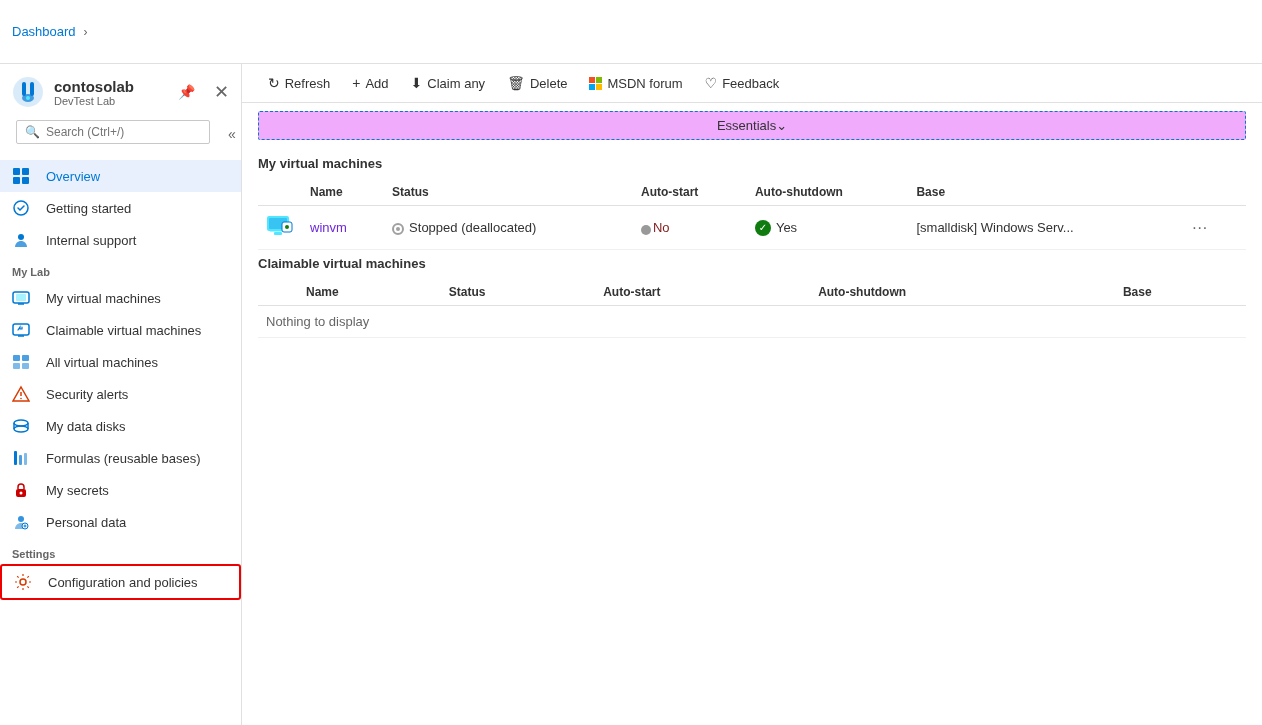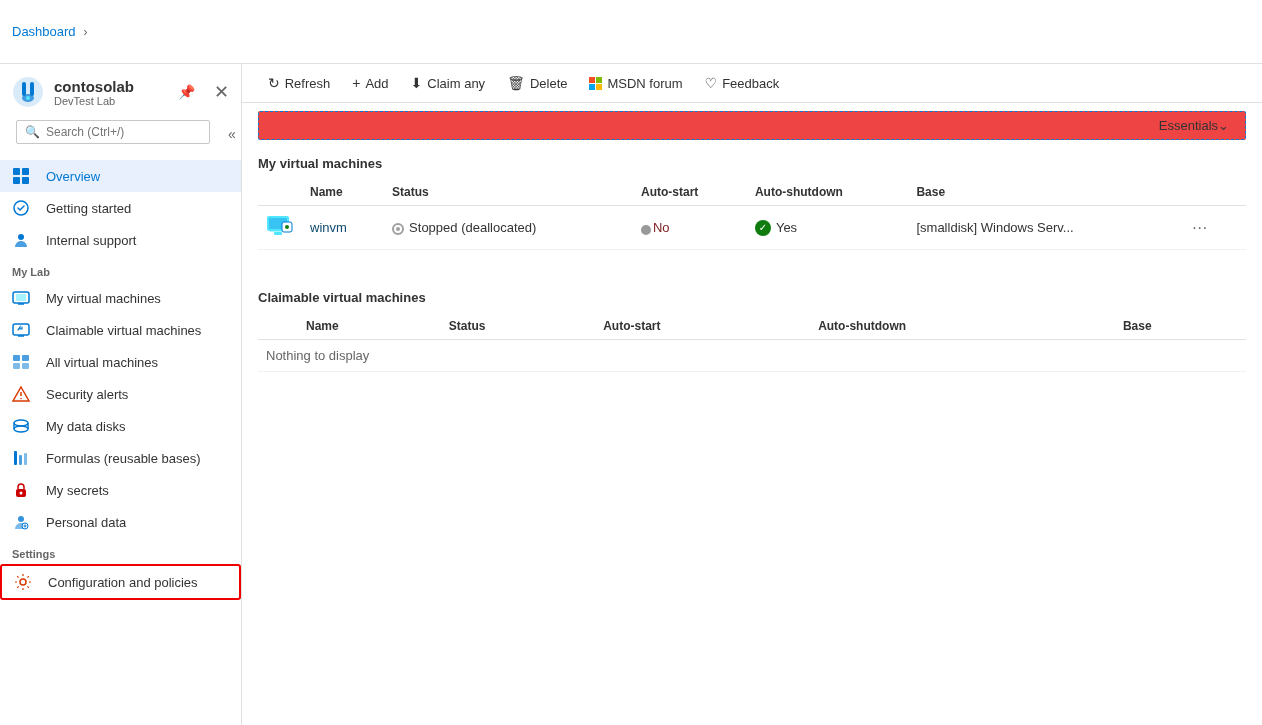--- a/index.html
+++ b/index.html
@@ -145,23 +145,23 @@
       font-size: 13px;
       color: #333;
       border-radius: 2px;
     }
     .toolbar-btn .btn-icon { font-size: 14px; }
 
     
     .essentials-bar {
       display: flex;
       align-items: center;
-      justify-content: flex-end;
+      justify-content: center;
       padding: 6px 16px;
-      background: #ef4444;
+      background: #f0abfc;
       border: 1px dashed #0078d4;
       margin: 8px 16px 0 16px;
       border-radius: 2px;
       flex-shrink: 0;
     }
 
     
     .content-body {
       padding: 16px;
       flex: 1;
@@ -171,21 +171,21 @@
       font-size: 13px;
       font-weight: 600;
       color: #333;
       margin-bottom: 8px;
     }
 
     
     .vm-table {
       width: 100%;
       border-collapse: collapse;
-      margin-bottom: 40px;
+      margin-bottom: 6px;
     }
     .vm-table th {
       text-align: left;
       font-weight: 600;
       font-size: 12px;
       color: #333;
       padding: 6px 8px;
       border-bottom: 1px solid #e0e0e0;
     }
     .vm-table td {
@@ -516,21 +516,21 @@
             <td class="icon-cell">
               <svg width="28" height="24" viewBox="0 0 28 24">
                 <rect x="1" y="2" width="22" height="15" rx="2" fill="#50e6ff"></rect>
                 <rect x="3" y="4" width="18" height="11" rx="1" fill="#0078d4" opacity="0.3"></rect>
                 <rect x="8" y="18" width="8" height="3" rx="1" fill="#50e6ff"></rect>
                 <line x1="4" y1="17" x2="20" y2="17" stroke="#50e6ff" stroke-width="1"></line>
                 <rect x="16" y="8" width="10" height="10" rx="2" fill="#fff" stroke="#0078d4" stroke-width="1"></rect>
                 <circle cx="21" cy="13" r="2" fill="#107c10"></circle>
               </svg>
             </td>
-            <td style="color:#0c4a6e;cursor:pointer;">winvm</td>
+            <td style="color:#6d28d9;cursor:pointer;">winvm</td>
             <td>
               <div class="status-stopped">
                 <span class="status-dot-stopped"></span>
                 <span>Stopped (deallocated)</span>
               </div>
             </td>
             <td>
               <div class="autostart-no">
                 <span class="dot-gray"></span>
                 <span>No</span>

